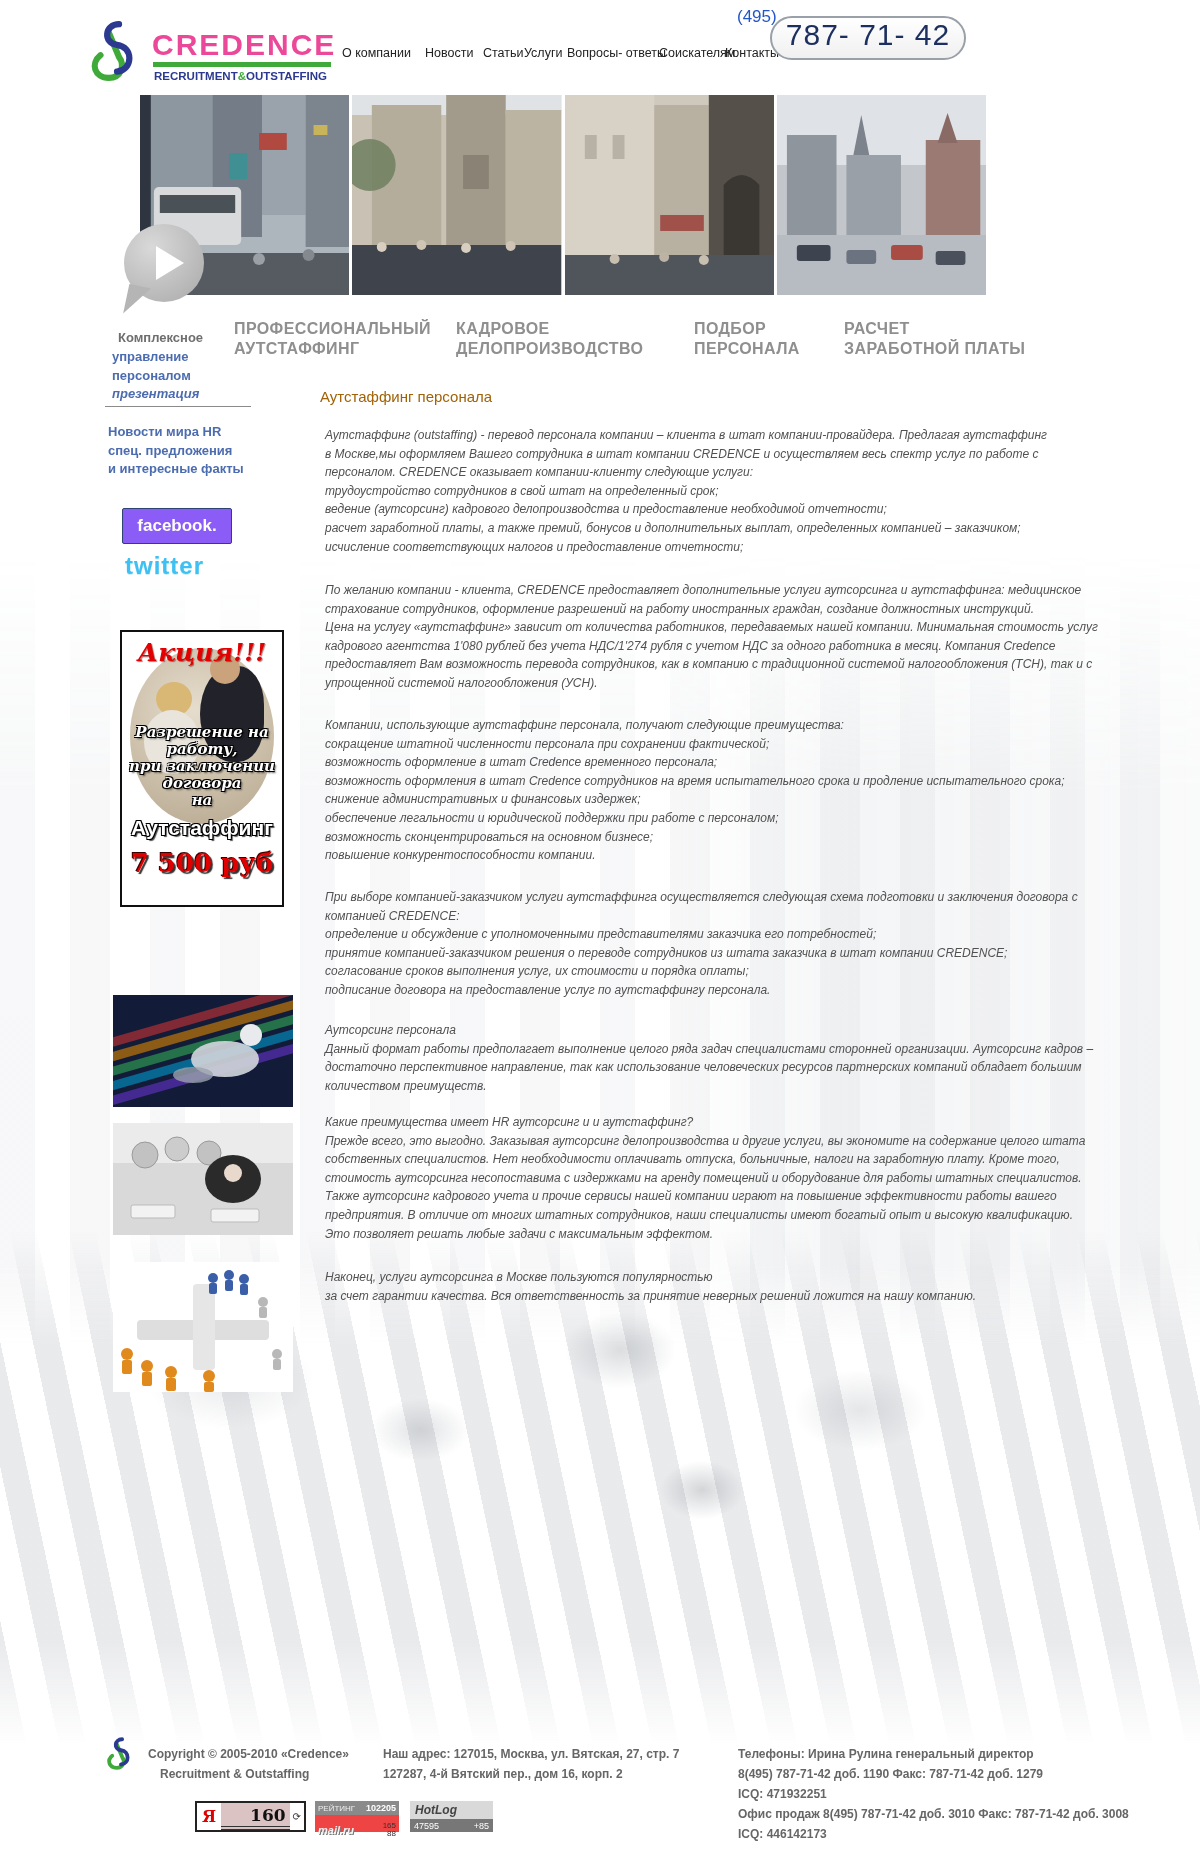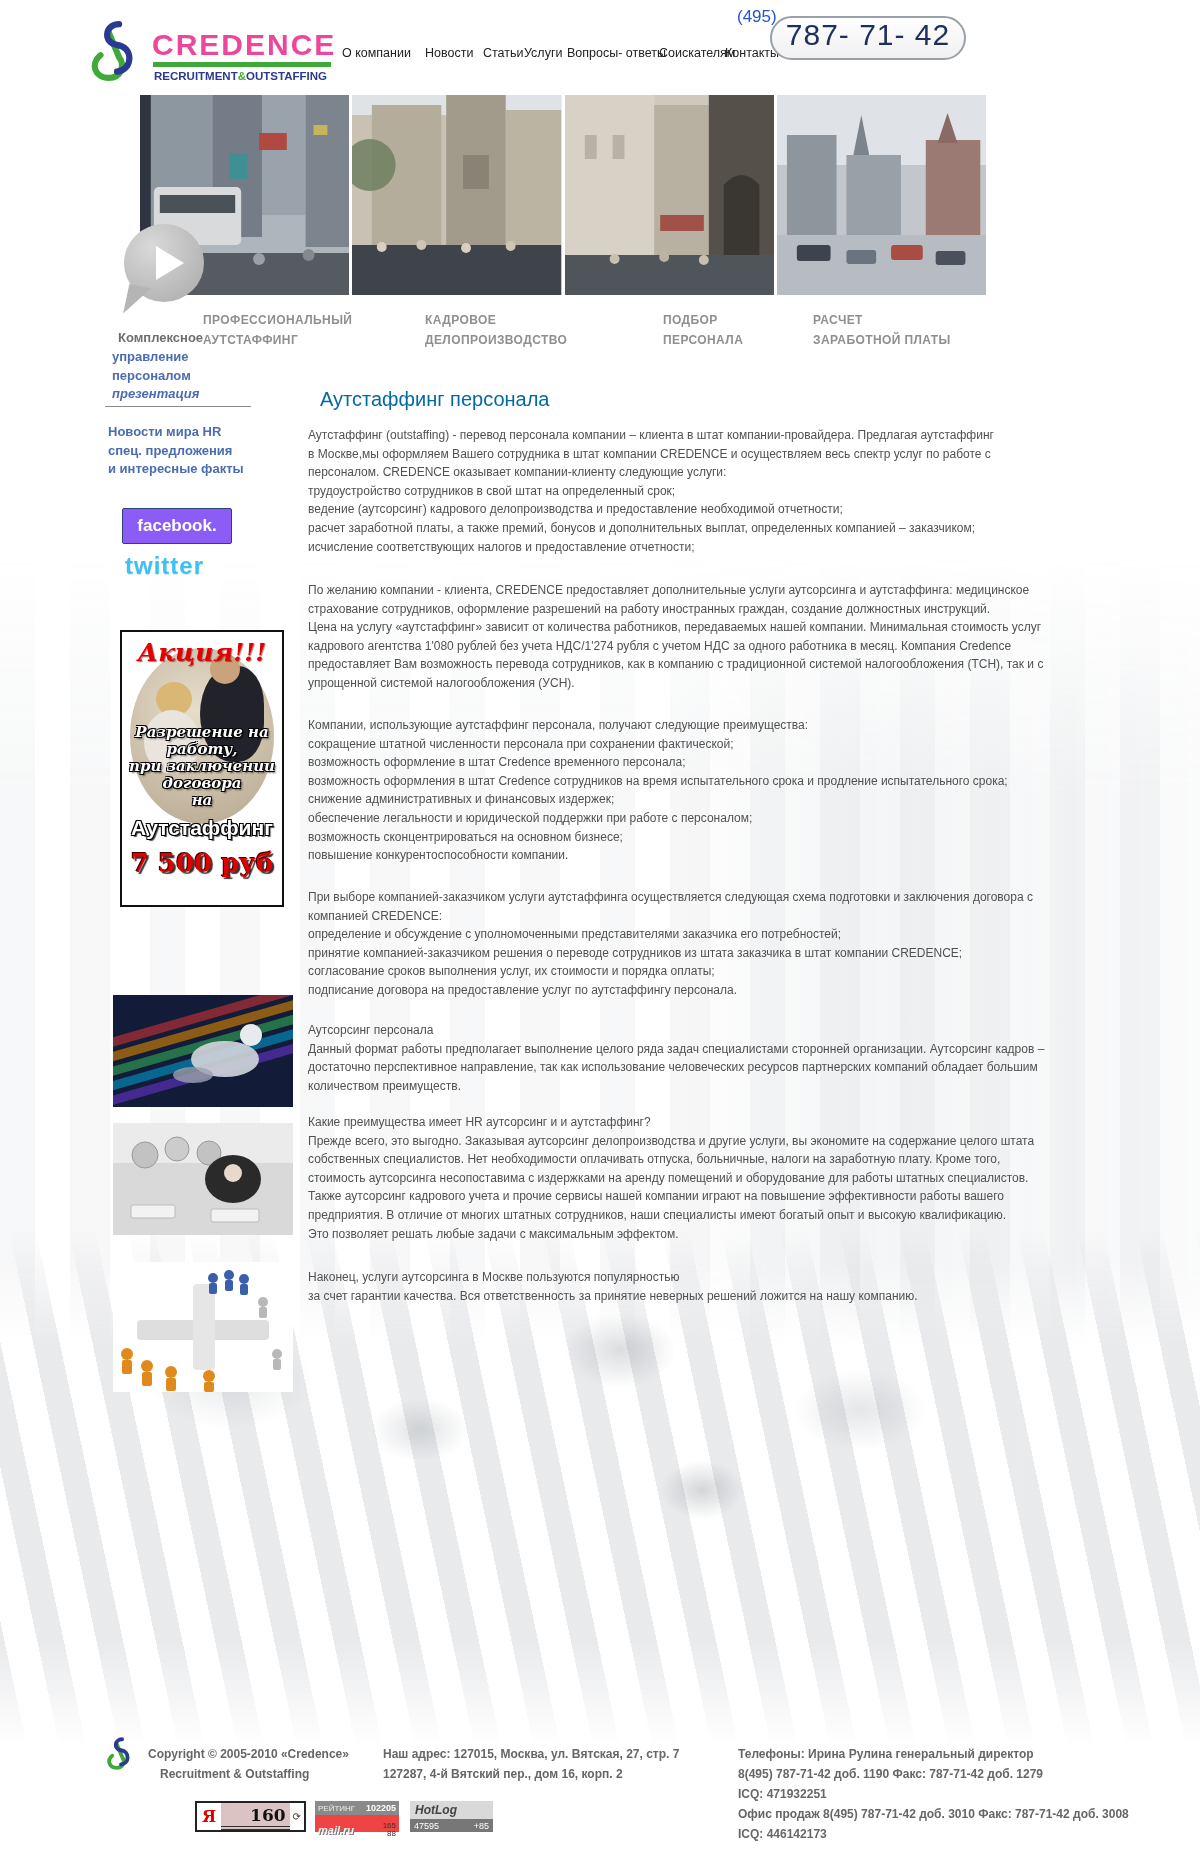--- a/index.html
+++ b/index.html
@@ -35,22 +35,22 @@
   .nav-item{position:absolute;top:46px;font-size:12.5px;color:#222;cursor:pointer;}
   .phone-area{position:absolute;left:737px;top:7px;font-size:17px;color:#2456c8;}
   .phone-pill{position:absolute;left:770px;top:16px;width:192px;height:40px;border:2px solid #9aa0a8;
               border-radius:24px;background:linear-gradient(#ffffff,#f0f0f0);display:flex;
               justify-content:center;}
   .phone-pill span{font-size:30px;color:#1c2f5e;letter-spacing:1px;}
   
   .photo-strip{position:absolute;left:140px;top:95px;width:846px;height:200px;display:flex;gap:3px;z-index:1;}
   .photo{flex:1;overflow:hidden;}
   .photo svg{display:block;width:100%;height:100%;}
-  .caption{position:absolute;top:310px;font-size:12px;font-weight:bold;color:#8f8f8f;
-           line-height:20px;letter-spacing:0.4px;z-index:1;}
+  .caption{position:absolute;top:319px;font-size:16px;font-weight:bold;color:#8f8f8f;
+           line-height:20px;letter-spacing:0.4px;z-index:1;margin-left:31px;}
   
   .bubble{position:absolute;left:124px;top:224px;width:80px;height:78px;border-radius:50%;
           background:radial-gradient(circle at 35% 30%, #d9d9d9, #a9a9a9);z-index:2;cursor:pointer;}
   .bubble::after{content:"";position:absolute;left:2px;top:62px;width:0;height:0;
           border-top:30px solid #b5b5b5;border-right:22px solid transparent;transform:rotate(12deg);}
   .bubble .tri{position:absolute;left:32px;top:22px;width:0;height:0;border-left:28px solid #fff;
           border-top:17px solid transparent;border-bottom:17px solid transparent;}
   
   .side-gray{position:absolute;left:118px;font-size:13px;font-weight:bold;color:#6e6e6e;z-index:2;}
   .side-link{position:absolute;left:112px;font-size:13px;font-weight:bold;color:#4c6cb0;cursor:pointer;z-index:2;}
@@ -77,22 +77,22 @@
          text-shadow:-1px -1px 0 #000,1px -1px 0 #000,-1px 1px 0 #000,1px 1px 0 #000,2px 2px 2px rgba(0,0,0,0.6);}
   .promo-service{position:absolute;left:0;top:184px;width:100%;text-align:center;
          font-size:21px;font-weight:bold;color:#fff;
          text-shadow:-1px -1px 0 #000,1px -1px 0 #000,-1px 1px 0 #000,1px 1px 0 #000,2px 2px 1px rgba(0,0,0,0.7);}
   .promo-price{position:absolute;left:0;top:216px;width:100%;text-align:center;
          font-family:"DejaVu Serif",serif;font-weight:bold;font-size:26px;color:#e00000;
          text-shadow:-1px -1px 0 #3a0000,2px 2px 1px rgba(0,0,0,0.8);}
   .side-img{position:absolute;left:113px;width:180px;z-index:2;}
   .side-img svg{display:block;width:100%;height:100%;}
   
-  .main-title{position:absolute;left:320px;top:388px;font-size:20px;color:#0369a1;z-index:1;}
-  .sec{position:absolute;left:308px;z-index:1;}
+  .main-title{position:absolute;left:320px;top:388px;font-size:15px;color:#a16207;z-index:1;}
+  .sec{position:absolute;left:325px;z-index:1;font-style:italic;}
   .tl{font-size:12px;line-height:18.6px;color:#515151;white-space:nowrap;}
   
   .ft{position:absolute;font-size:12px;font-weight:bold;color:#666;line-height:20px;z-index:2;white-space:nowrap;}
   .footer-logo{position:absolute;left:98px;top:1736px;z-index:2;}
   .counter{position:absolute;top:1801px;height:31px;z-index:2;cursor:pointer;box-sizing:border-box;}
   .c-yandex{left:195px;width:111px;border:2px solid #222;background:#fff;display:flex;align-items:stretch;}
   .c-yandex .ya{font-family:"DejaVu Serif",serif;color:#d00;font-weight:bold;font-size:16px;
                 display:flex;align-items:center;padding:0 5px;}
   .c-yandex .mid{flex:1;background:#dcc3c3;display:flex;align-items:center;justify-content:flex-end;
                  font-family:"DejaVu Serif",serif;font-weight:bold;font-size:17px;color:#111;padding-right:4px;

